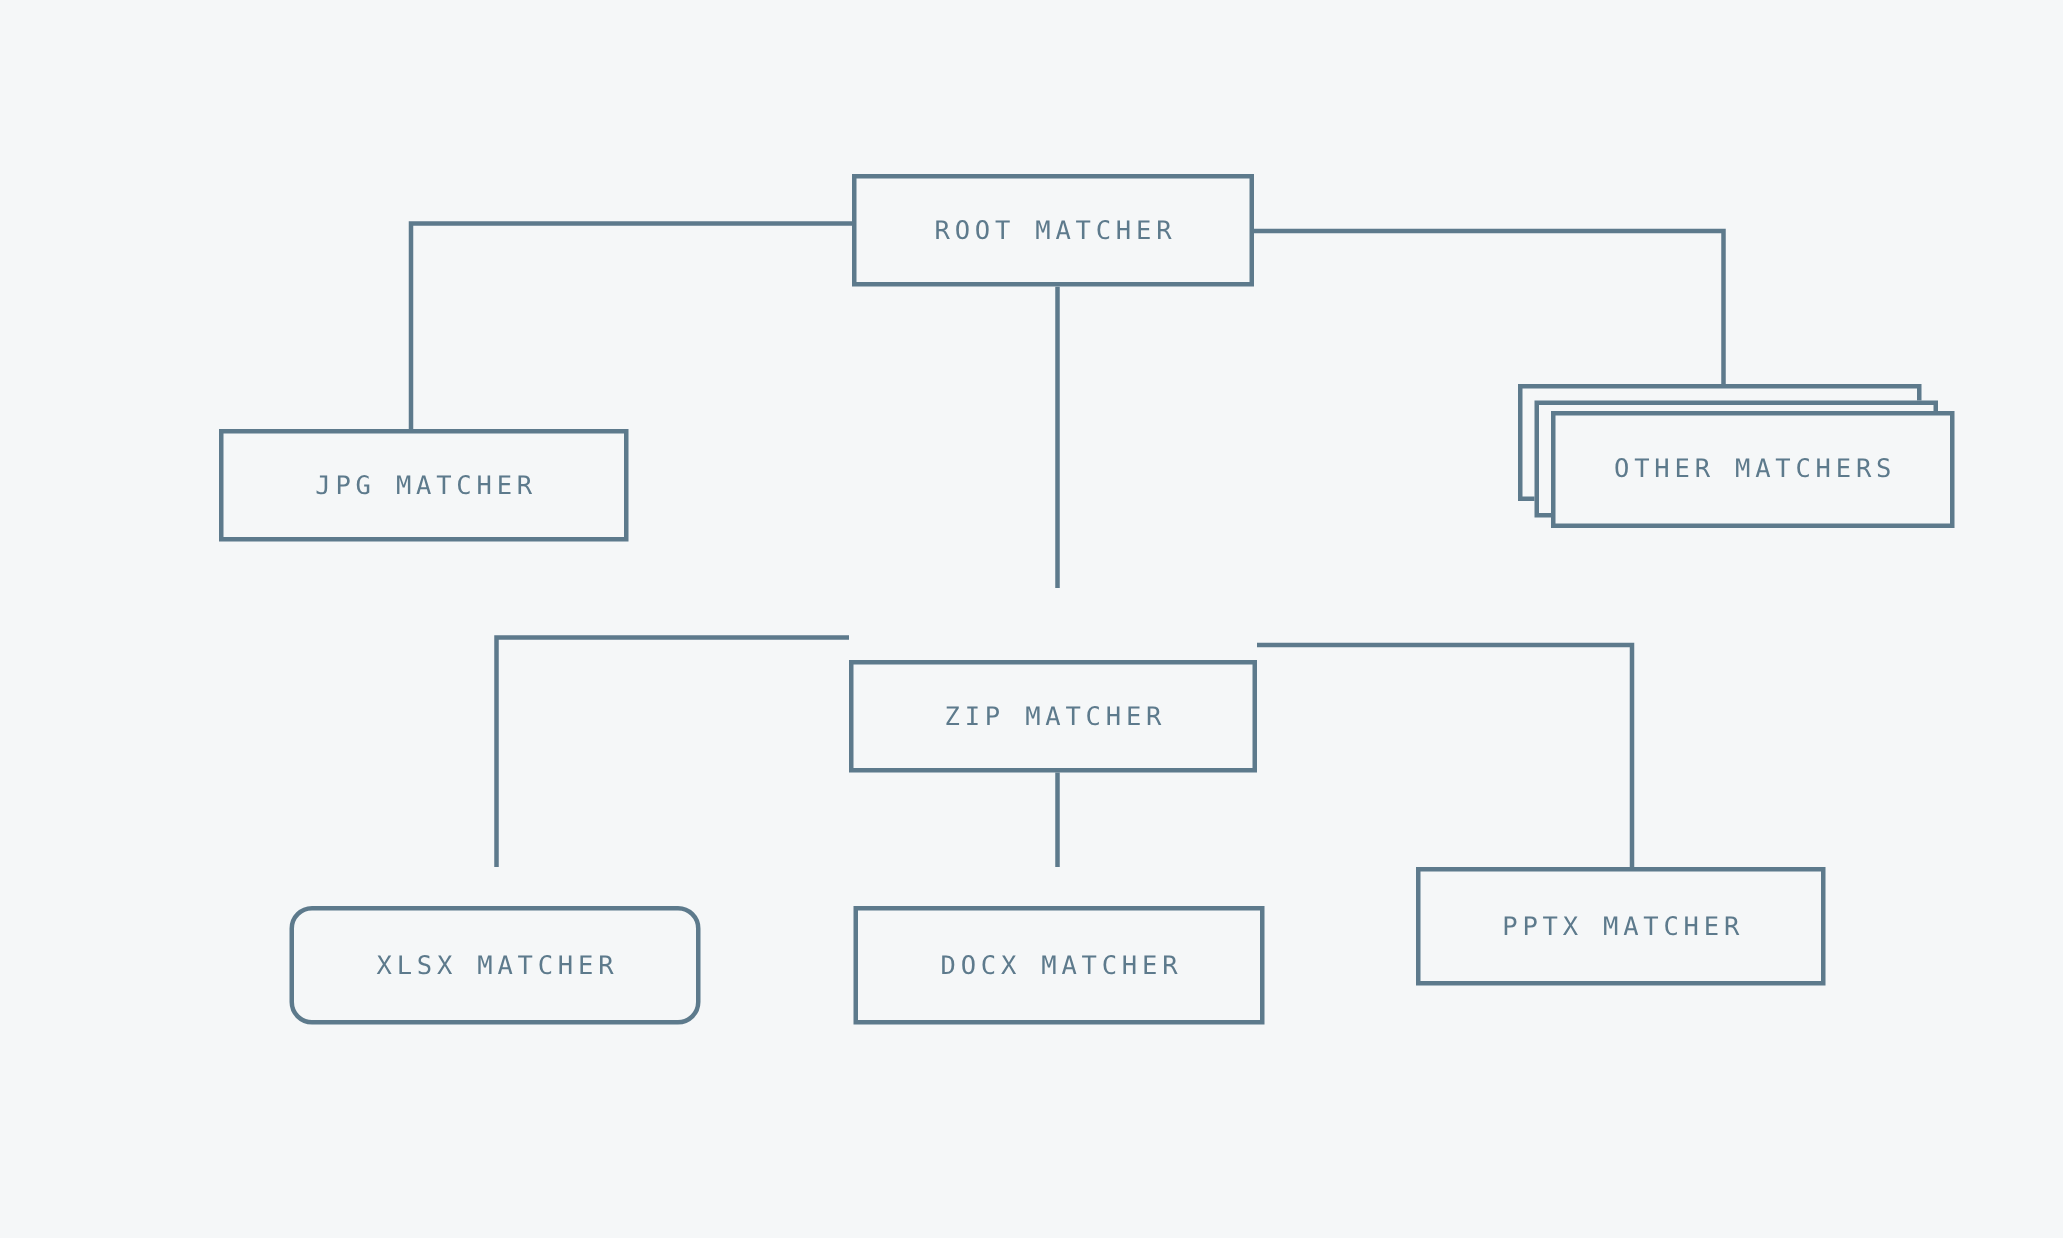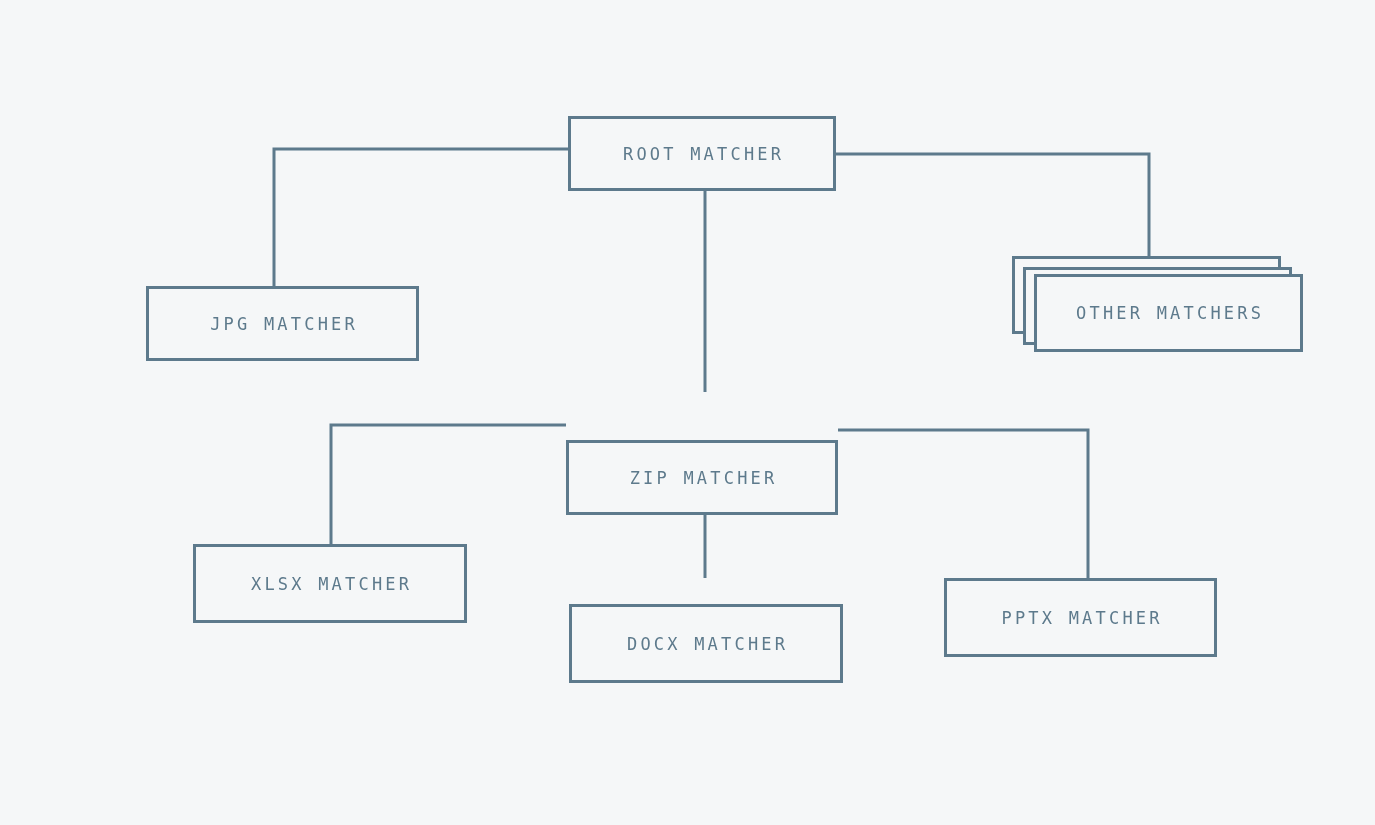--- a/index.html
+++ b/index.html
@@ -77,21 +77,21 @@
       <div class="stack-wrap">
         <div class="stack-layer" style="left: 1012px; top: 256px; width: 269px; height: 78px;"></div>
         <div class="stack-layer" style="left: 1023px; top: 267px; width: 269px; height: 78px;"></div>
         <div class="node" style="left: 1034px; top: 274px; width: 269px; height: 78px; text-align: center;">
           <span class="node-label">OTHER MATCHERS</span>
         </div>
       </div>
       <div class="node" style="left: 566px; top: 392px; width: 272px; height: 75px; margin-top: 48px;">
         <span class="node-label">ZIP MATCHER</span>
       </div>
-      <div class="node" style="left: 193px; top: 544px; width: 274px; height: 79px;">
+      <div class="node" style="left: 193px; top: 604px; width: 274px; height: 79px; border-radius: 15px;">
         <span class="node-label">XLSX MATCHER</span>
       </div>
       <div class="node" style="left: 569px; top: 604px; width: 274px; height: 79px;">
         <span class="node-label">DOCX MATCHER</span>
       </div>
       <div class="node" style="left: 944px; top: 578px; width: 273px; height: 79px;">
         <span class="node-label">PPTX MATCHER</span>
       </div>
     </div>
 </div>

